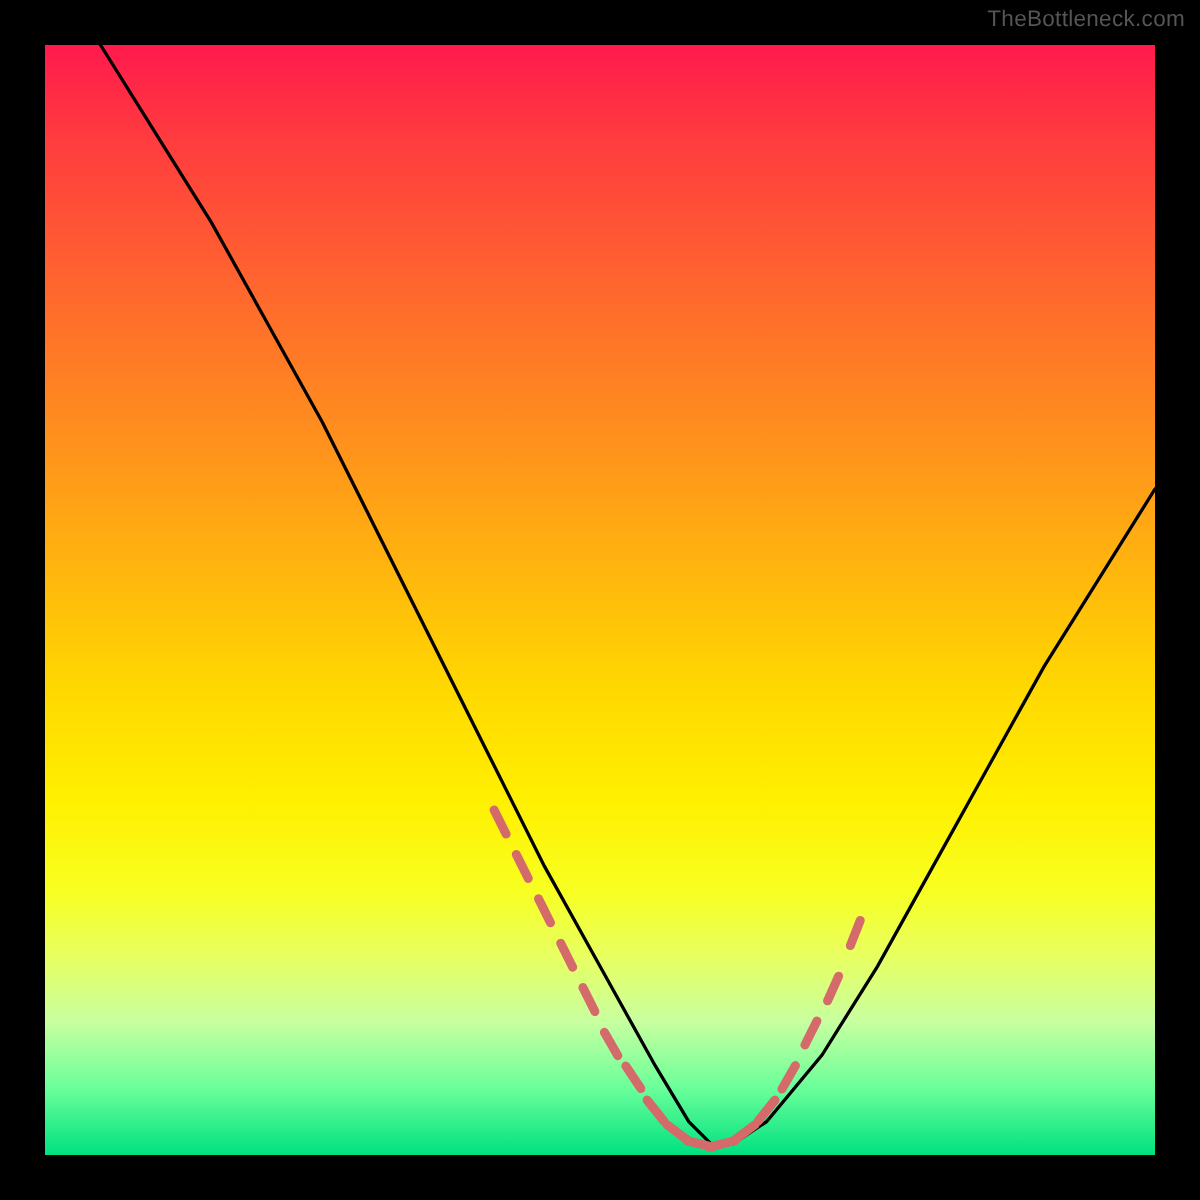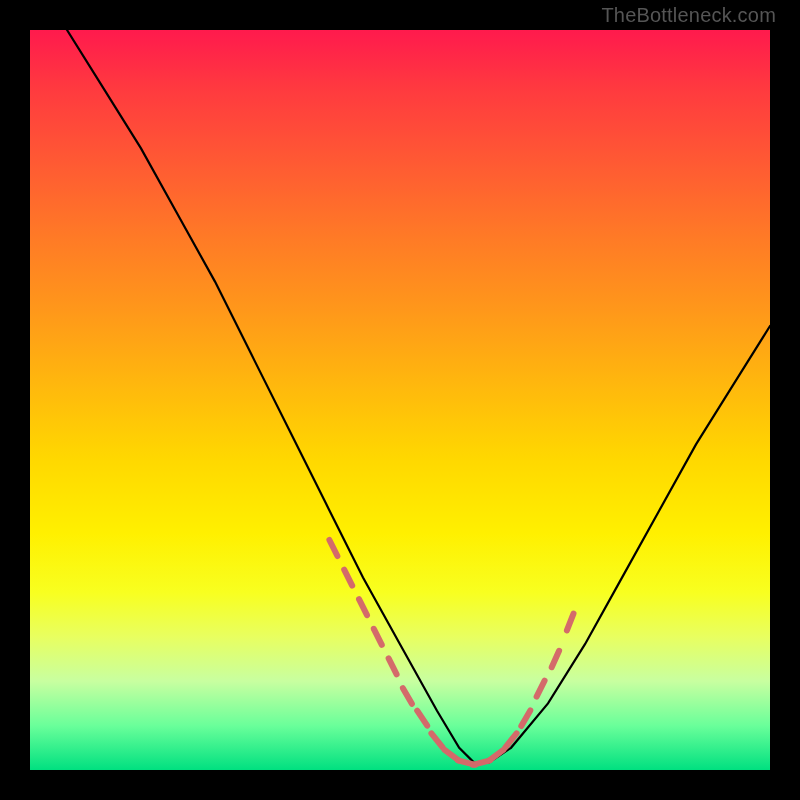--- a/index.html
+++ b/index.html
@@ -6,23 +6,23 @@
   html, body { width: 800px; height: 800px; overflow: hidden; background: #000; }
   .frame {
     position: relative;
     width: 800px;
     height: 800px;
     background: #000;
   }
   .watermark {
     position: absolute;
     top: 4px;
-    right: 24px;
+    right: 10px;
     font-family: Arial, Helvetica, sans-serif;
-    font-size: 20px;
+    font-size: 15px;
     font-weight: 500;
     color: #555;
     letter-spacing: 0.2px;
     z-index: 50;
   }
   .plot {
     position: absolute;
     left: 30px;
     top: 30px;
     width: 740px;

